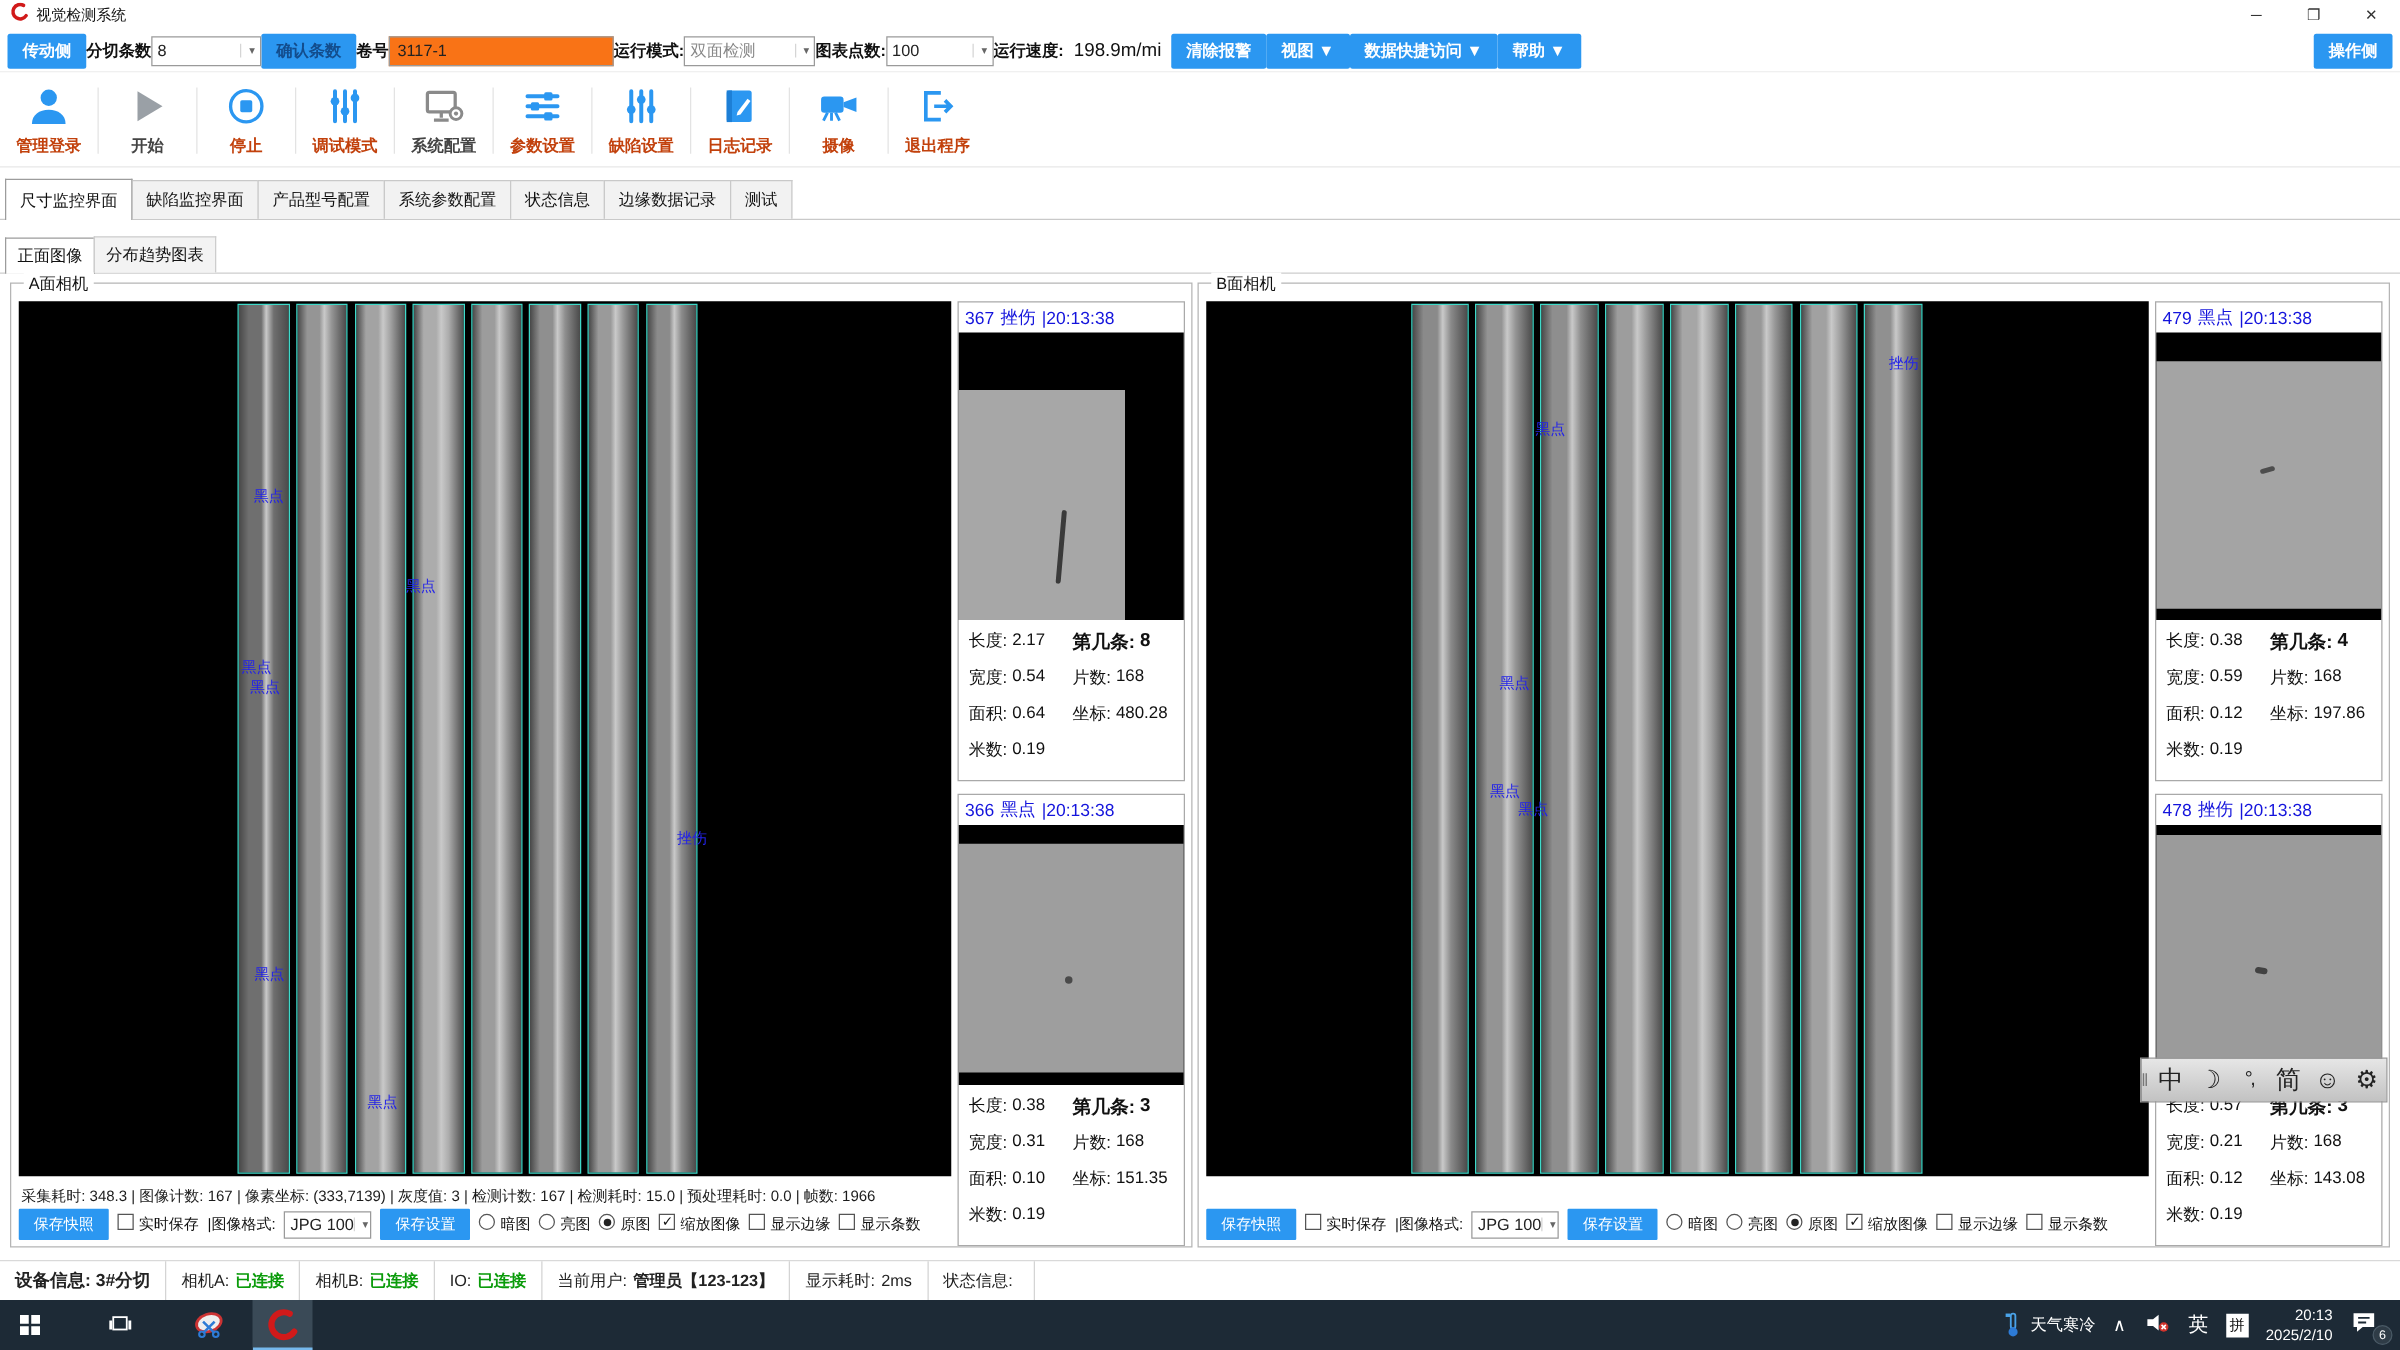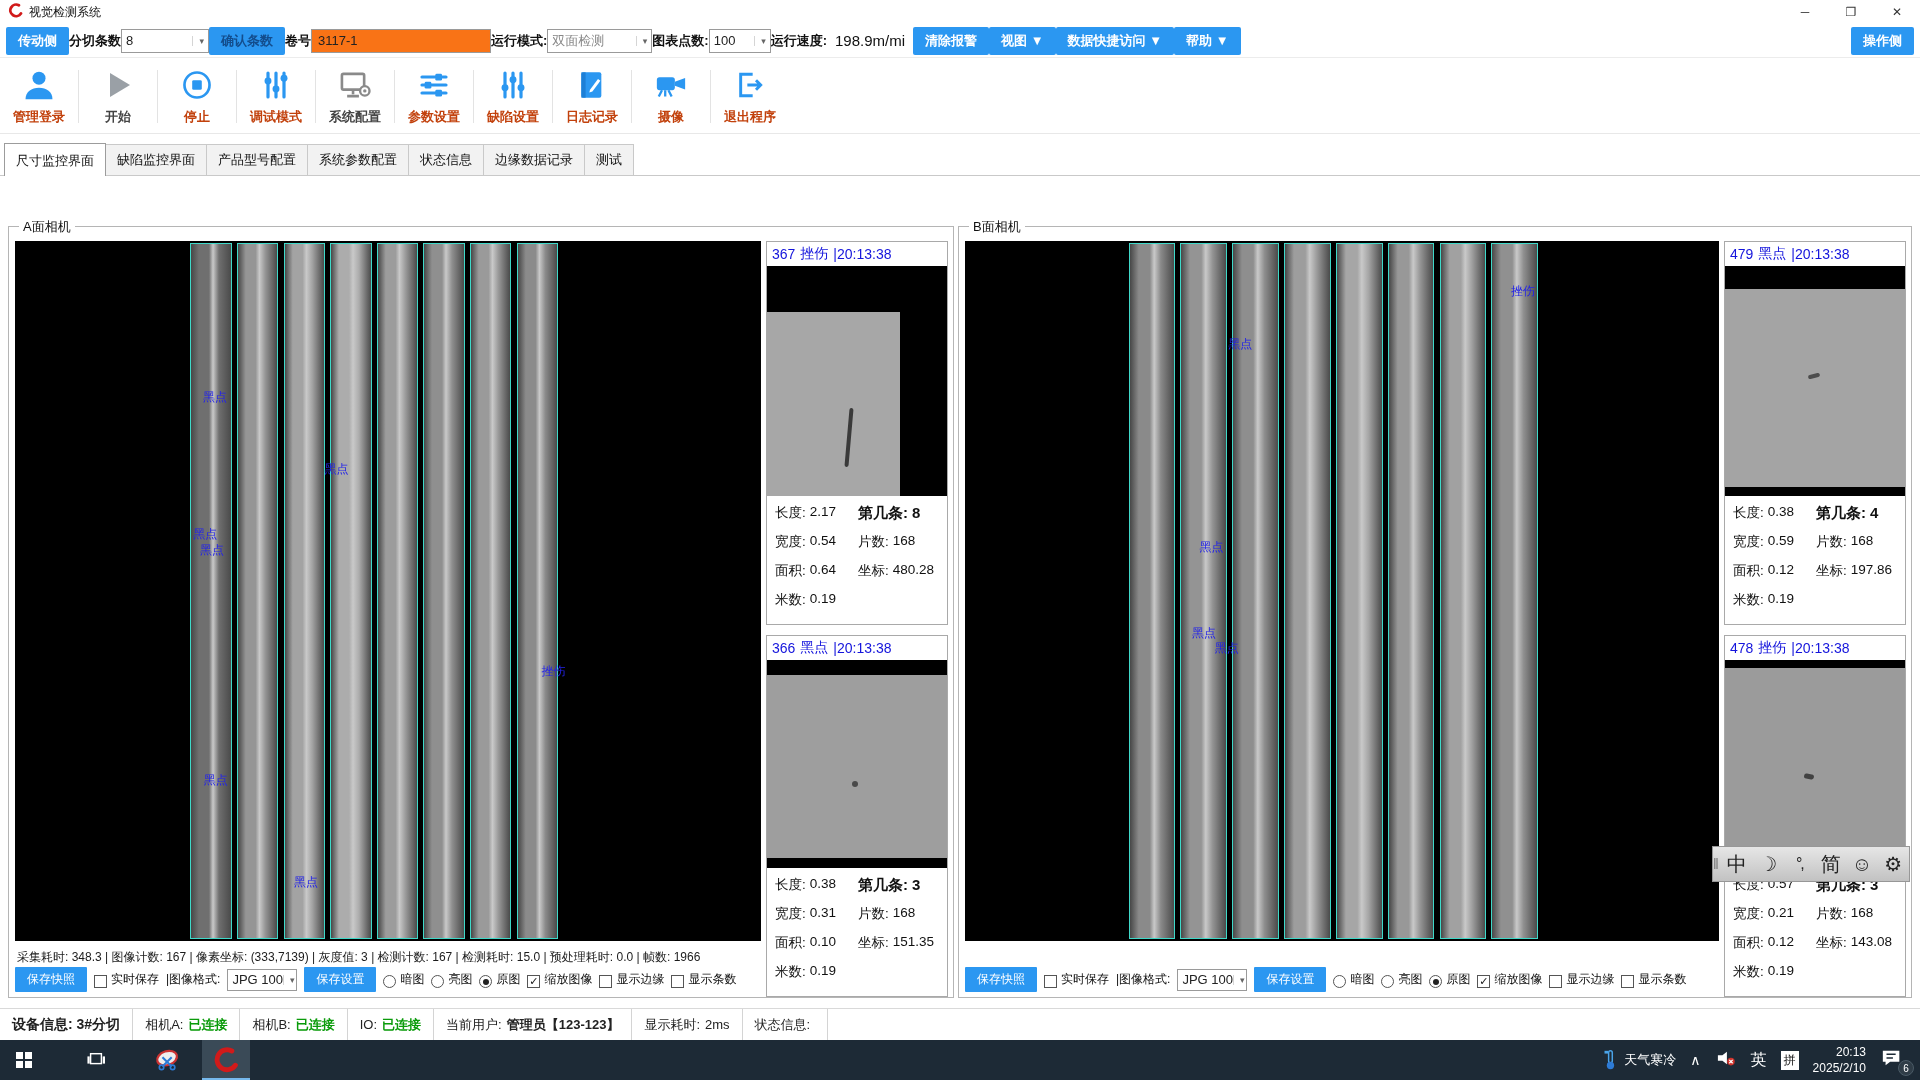--- a/index.html
+++ b/index.html
@@ -63,21 +63,21 @@
     white-space:nowrap; }
   .cam-status { position:absolute; left:8px; bottom:31px; font-size:12px; color:#1b1b1b; white-space:nowrap; }
   .cam-controls { position:absolute; left:6px; bottom:5px; display:flex; align-items:center; gap:7px;
     font-size:12px; color:#111; white-space:nowrap; }
   .btn-small { background:#2b97f1; color:#fff; border:none; padding:4px 12px; font-size:12px; border-radius:1px; }
   .cb { width:13px; height:13px; border:1px solid #555; background:#fff; display:inline-flex;
     align-items:center; justify-content:center; font-size:11px; color:#111; }
   .rb { width:13px; height:13px; border:1px solid #555; border-radius:50%; background:#fff;
     display:inline-flex; align-items:center; justify-content:center; }
   .rb .dot { width:6px; height:6px; border-radius:50%; background:#222; }
-  .ctl-item { display:flex; align-items:flex-end; gap:4px; }
+  .ctl-item { display:flex; align-items:flex-start; gap:4px; }
   .fmt-combo { width:70px; height:22px; }
 
   
   .defect-col { position:absolute; right:5px; top:14px; bottom:18px; width:182px; display:flex;
     flex-direction:column; gap:10px; }
   .defect-panel { border:1px solid #a9a9a9; background:#fff; display:flex; flex-direction:column; }
   .dp-head { height:24px; display:flex; align-items:center; gap:5px; padding:0 5px;
     font-size:14px; color:#1414dc; }
   .dp-thumb { position:relative; background:#000; overflow:hidden; }
   .dp-thumb .patch { position:absolute; }
@@ -151,21 +151,21 @@
     <span class="lbl">卷号</span>
     <div class="textbox" style="width:180px">
       <span>3117-1</span>
     </div>
     <span class="lbl">运行模式:</span>
     <div class="combo" style="width:105px;color:#888">
       <span>双面检测</span>
         <span class="arrow">▾</span>
     </div>
     <span class="lbl">图表点数:</span>
-    <div class="combo" style="width:62px">
+    <div class="combo" style="width:86px">
       <span>100</span>
         <span class="arrow">▾</span>
     </div>
     <span class="lbl">运行速度:</span>
     <span class="speed-val">198.9m/mi</span>
     <button class="btn-blue">清除报警</button>
     <button class="btn-blue">视图 ▼</button>
     <button class="btn-blue">数据快捷访问 ▼</button>
     <button class="btn-blue">帮助 ▼</button>
     <button class="btn-blue btn-operate">操作侧</button>
@@ -285,20 +285,24 @@
   <div class="maintabs">
       <div class="mtab active">尺寸监控界面</div>
       <div class="mtab">缺陷监控界面</div>
       <div class="mtab">产品型号配置</div>
       <div class="mtab">系统参数配置</div>
       <div class="mtab">状态信息</div>
       <div class="mtab">边缘数据记录</div>
       <div class="mtab">测试</div>
     </div>
 
+  <div class="subtabs">
+      <div class="stab active">正面图像</div>
+      <div class="stab">分布趋势图表</div>
+    </div>
 
   <div class="workspace">
       <div class="groupbox" style="left: 8px; width: 946px;">
         <span class="gb-title">A面相机</span>
         <div class="cam" style="width: 746px;">
           <div class="strip" style="left: 23.5%; width: 5.55%; border-color: rgb(63, 217, 201); background: linear-gradient(90deg, rgb(71, 71, 71), rgb(111, 111, 111) 20%, rgb(111, 111, 111) 45%, rgb(201, 201, 201) 55%, rgb(111, 111, 111) 70%, rgb(74, 74, 74));"></div>
           <div class="strip" style="left: 29.75%; width: 5.55%; border-color: rgb(63, 217, 201); background: linear-gradient(90deg, rgb(71, 71, 71), rgb(149, 149, 149) 20%, rgb(149, 149, 149) 45%, rgb(201, 201, 201) 55%, rgb(149, 149, 149) 70%, rgb(74, 74, 74));"></div>
           <div class="strip" style="left: 36%; width: 5.55%; border-color: rgb(63, 217, 201); background: linear-gradient(90deg, rgb(71, 71, 71), rgb(163, 163, 163) 20%, rgb(163, 163, 163) 45%, rgb(201, 201, 201) 55%, rgb(163, 163, 163) 70%, rgb(74, 74, 74));"></div>
           <div class="strip" style="left: 42.25%; width: 5.55%; border-color: rgb(63, 217, 201); background: linear-gradient(90deg, rgb(71, 71, 71), rgb(172, 172, 172) 20%, rgb(172, 172, 172) 45%, rgb(201, 201, 201) 55%, rgb(172, 172, 172) 70%, rgb(74, 74, 74));"></div>
           <div class="strip" style="left: 48.5%; width: 5.55%; border-color: rgb(63, 217, 201); background: linear-gradient(90deg, rgb(71, 71, 71), rgb(156, 156, 156) 20%, rgb(156, 156, 156) 45%, rgb(201, 201, 201) 55%, rgb(156, 156, 156) 70%, rgb(74, 74, 74));"></div>

